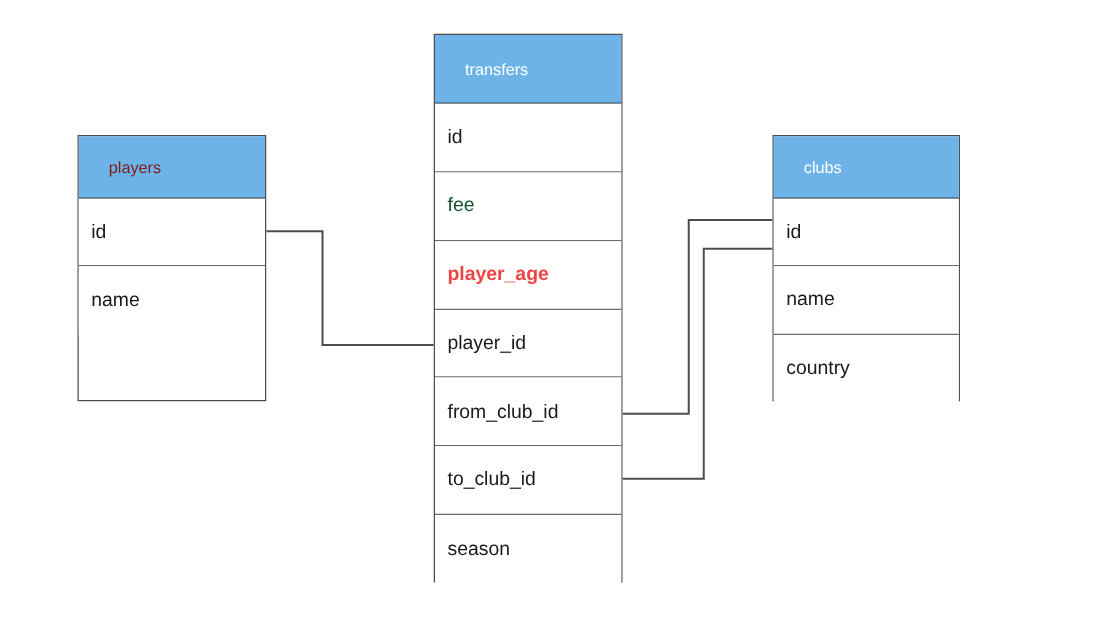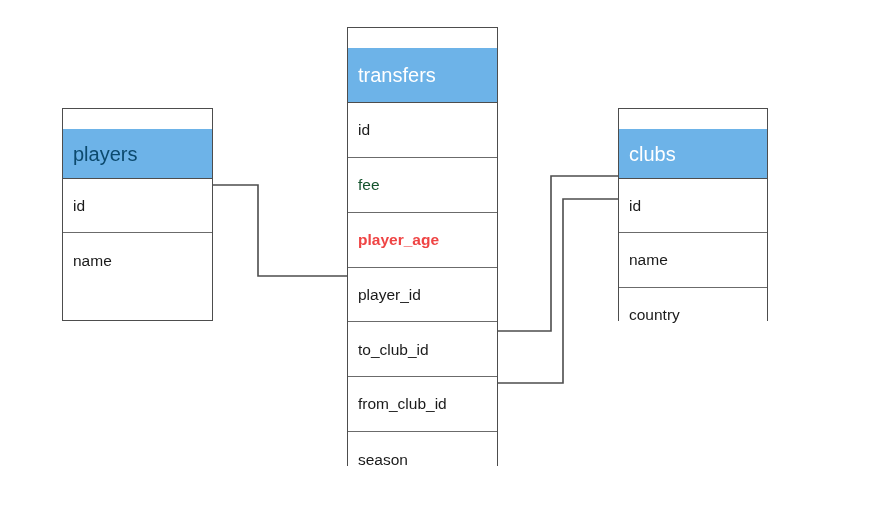--- a/index.html
+++ b/index.html
@@ -25,28 +25,27 @@
     position: absolute;
     box-sizing: border-box;
     border: 1.4px solid #4d4d4d;
     background: #ffffff;
     z-index: 2;
   }
   .erd-header {
     box-sizing: border-box;
     background: #6db3e8;
     color: #ffffff;
-    font-size: 20px;
+    font-size: 13px;
     line-height: 1;
     display: flex;
     align-items: center;
-    padding-left: 10px;
+    padding-left: 24px;
     border-bottom: 1.4px solid #4d4d4d;
     overflow: hidden;
-    margin-top: 20px;
   }
   .erd-row {
     box-sizing: border-box;
     color: #1a1a1a;
     font-size: 15.5px;
     line-height: 1;
     display: flex;
     align-items: center;
     padding-left: 10px;
     border-bottom: 1.2px solid #6b6b6b;
@@ -77,32 +76,32 @@
 <div id="canvas">
 
   <svg id="connectors" viewBox="0 0 887 510" xmlns="http://www.w3.org/2000/svg">
       <path d="M 213 185 L 258 185 L 258 276 L 347 276" stroke="#4d4d4d"></path>
       <path d="M 498 331 L 551 331 L 551 176 L 618 176" stroke="#4d4d4d"></path>
       <path d="M 498 383 L 563 383 L 563 199 L 618 199" stroke="#4d4d4d"></path>
     </svg>
 
   <div id="tables-layer">
       <div class="erd-table" style="left: 62px; top: 108px; width: 151px; height: 213px; border-color: rgb(77, 77, 77);">
-        <div class="erd-header" style="height: 50px; background: rgb(109, 179, 232); color: #0c4a6e; border-bottom-color: rgb(77, 77, 77);">players</div>
+        <div class="erd-header" style="height: 50px; background: rgb(109, 179, 232); color: #7f1d1d; border-bottom-color: rgb(77, 77, 77);">players</div>
         <div class="erd-row" style="height: 54.3px; color: rgb(26, 26, 26);">id</div>
         <div class="erd-row" style="height: 54.3px; color: rgb(26, 26, 26);">name</div>
       </div>
       <div class="erd-table" style="left: 347px; top: 27px; width: 151px; height: 439px; border-color: rgb(77, 77, 77);">
         <div class="erd-header" style="height: 55px; background: rgb(109, 179, 232); color: rgb(255, 255, 255); border-bottom-color: rgb(77, 77, 77);">transfers</div>
         <div class="erd-row" style="height: 54.85px; color: rgb(26, 26, 26);">id</div>
         <div class="erd-row" style="height: 54.85px; color: #14532d;">fee</div>
         <div class="erd-row" style="height: 54.85px; color: #ef4444; font-weight: bold;">player_age</div>
         <div class="erd-row" style="height: 54.85px; color: rgb(26, 26, 26);">player_id</div>
+        <div class="erd-row" style="height: 54.85px; color: rgb(26, 26, 26);">from_club_id</div>
         <div class="erd-row" style="height: 54.85px; color: rgb(26, 26, 26);">to_club_id</div>
-        <div class="erd-row" style="height: 54.85px; color: rgb(26, 26, 26);">from_club_id</div>
         <div class="erd-row" style="height: 54.85px; color: rgb(26, 26, 26); text-align: right;">season</div>
       </div>
       <div class="erd-table" style="left: 618px; top: 108px; width: 150px; height: 213px; border-color: rgb(77, 77, 77); text-align: right;">
         <div class="erd-header" style="height: 50px; background: rgb(109, 179, 232); color: rgb(255, 255, 255); border-bottom-color: rgb(77, 77, 77);">clubs</div>
         <div class="erd-row" style="height: 54.3px; color: rgb(26, 26, 26);">id</div>
         <div class="erd-row" style="height: 54.3px; color: rgb(26, 26, 26);">name</div>
         <div class="erd-row" style="height: 54.3px; color: rgb(26, 26, 26);">country</div>
       </div>
     </div>
 

